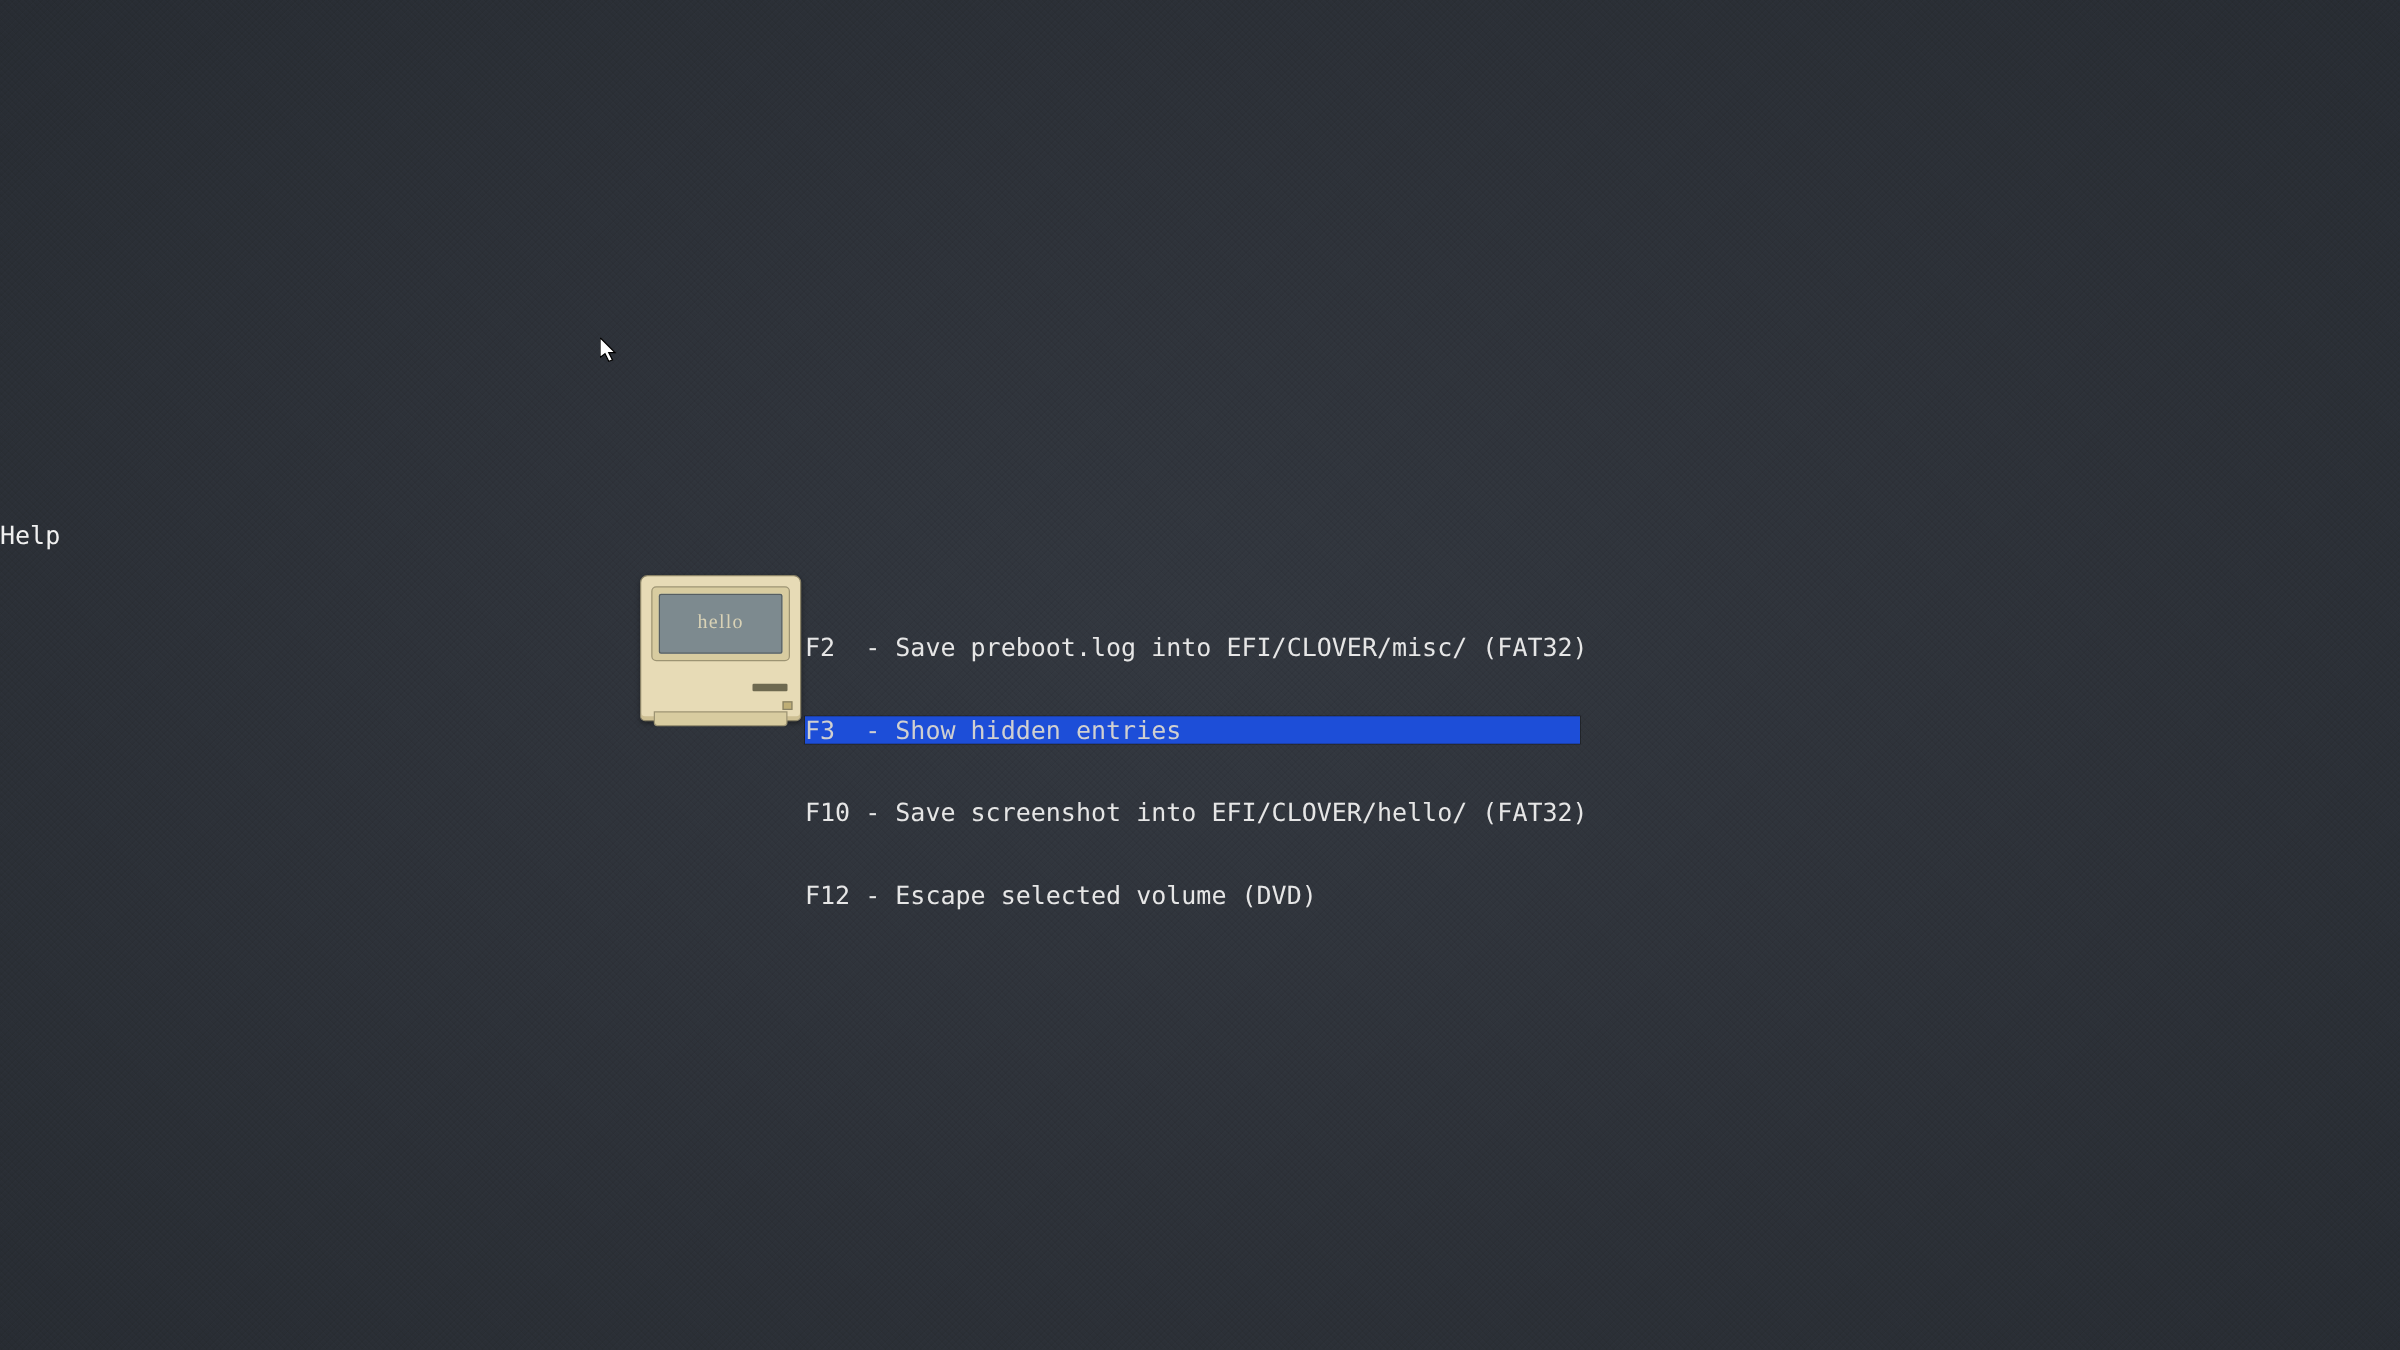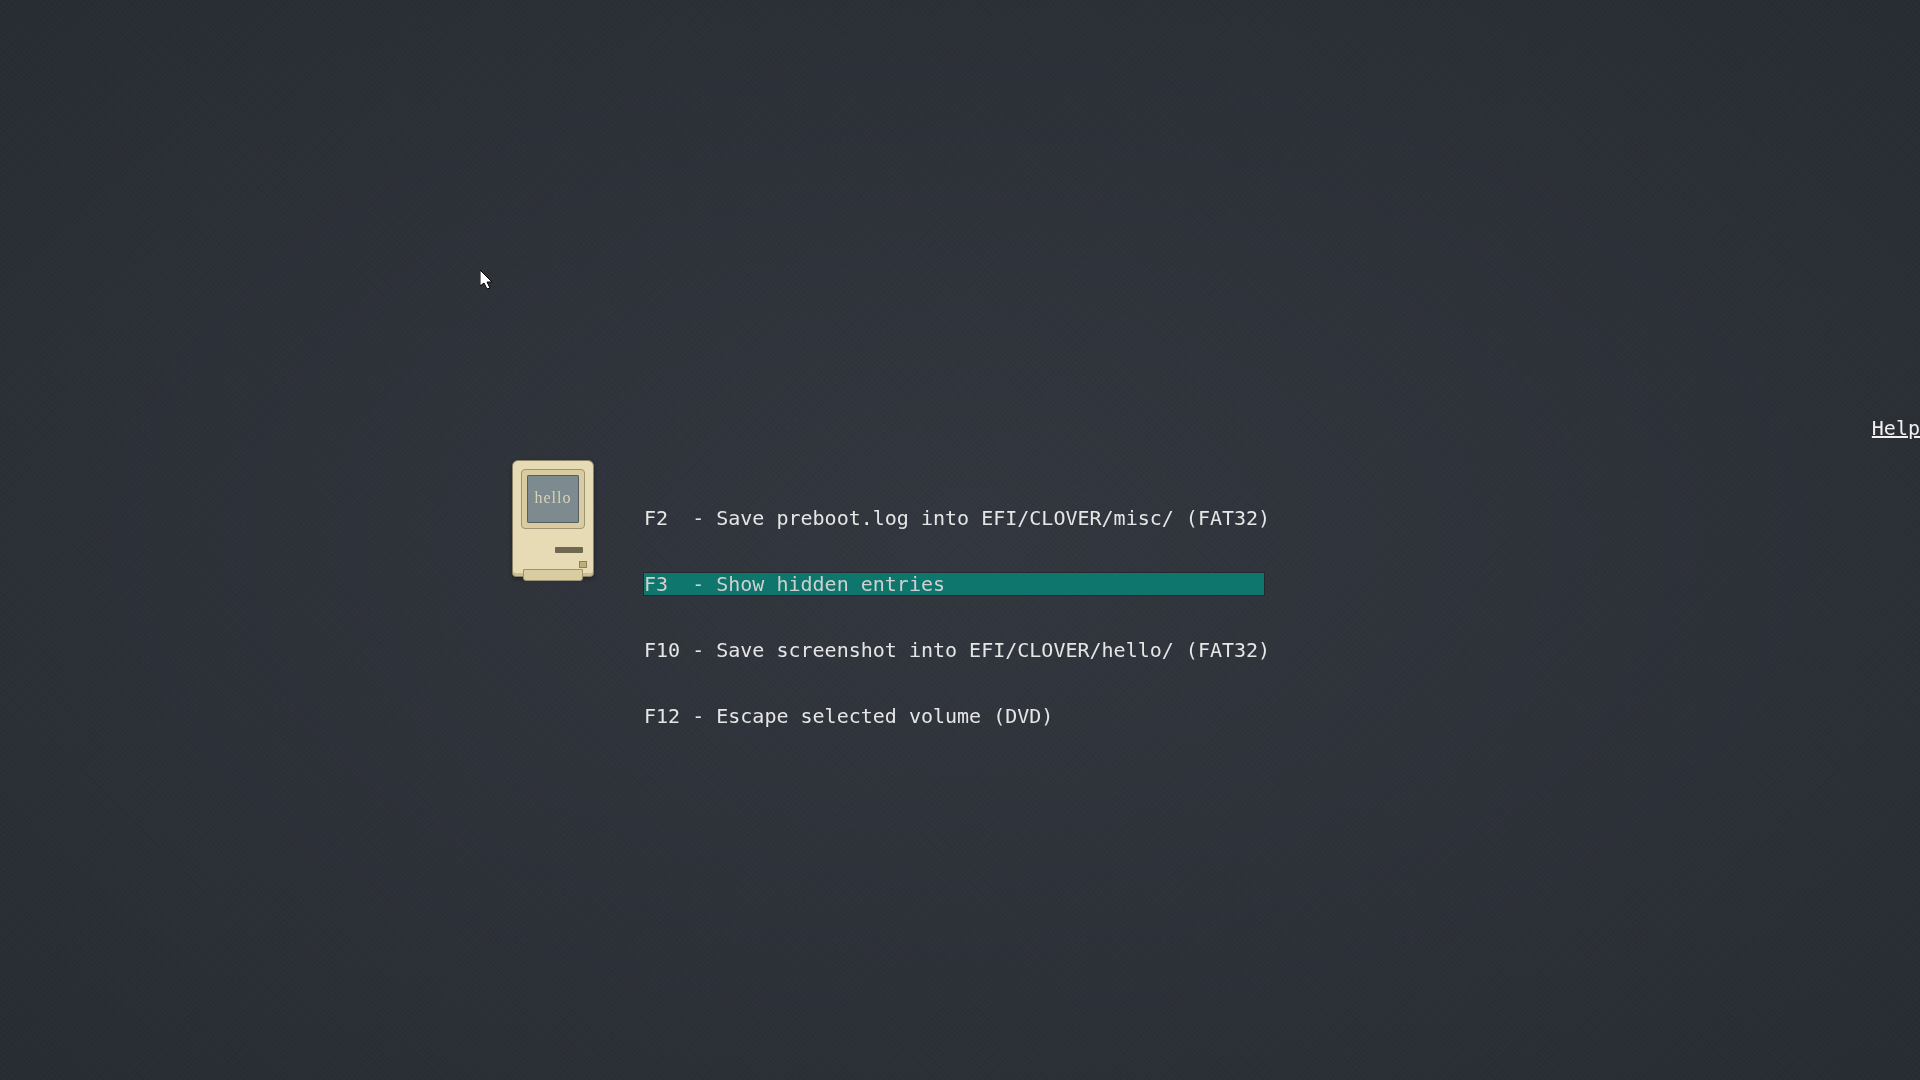--- a/index.html
+++ b/index.html
@@ -17,40 +17,40 @@
       repeating-linear-gradient(45deg,  rgba(255,255,255,0.015) 0 1px, rgba(0,0,0,0.03) 1px 2px, transparent 2px 4px),
       repeating-linear-gradient(-45deg, rgba(255,255,255,0.015) 0 1px, rgba(0,0,0,0.03) 1px 2px, transparent 2px 4px),
       radial-gradient(ellipse at center, rgba(255,255,255,0.02), rgba(0,0,0,0.15));
     background-blend-mode: overlay, overlay, normal;
   }
 
   #title {
     position: absolute;
     left: 0; right: 0;
     top: 416px;
-    text-align: right;
+    text-align: left;
     color: #f0f0f0;
-    text-decoration: underline;
   }
 
   
   #mac-icon {
     position: absolute;
     left: 512px;
     top: 460px;
     width: 80px;
     height: 120px;
   }
   .mac-body {
     width: 80px; height: 115px;
     background: #e7dbb6;
     border: 1px solid #8a8266;
     border-radius: 6px 6px 4px 4px;
     box-shadow: inset 0 -3px 0 #cdbf92, 0 2px 4px rgba(0,0,0,.35);
     position: relative;
+    padding-left: 47px;
   }
   .mac-screen-bezel {
     position: absolute;
     left: 8px; right: 8px; top: 8px;
     height: 58px;
     background: #d8cca0;
     border: 1px solid #9d9473;
     border-radius: 4px;
   }
   .mac-screen {
@@ -100,21 +100,21 @@
     left: 644px;
     top: 463px;
     width: 620px;
     line-height: 22px;
     white-space: pre;
   }
   .row {
     padding: 0;
   }
   .row.selected {
-    background: #0f766e;
+    background: #1d4ed8;
     color: #d0d0d0;
     box-shadow: 0 0 0 0.5px rgba(0,0,0,.5);
   }
 
   
   #cursor {
     position: absolute;
     left: 480px;
     top: 270px;
     pointer-events: none;

